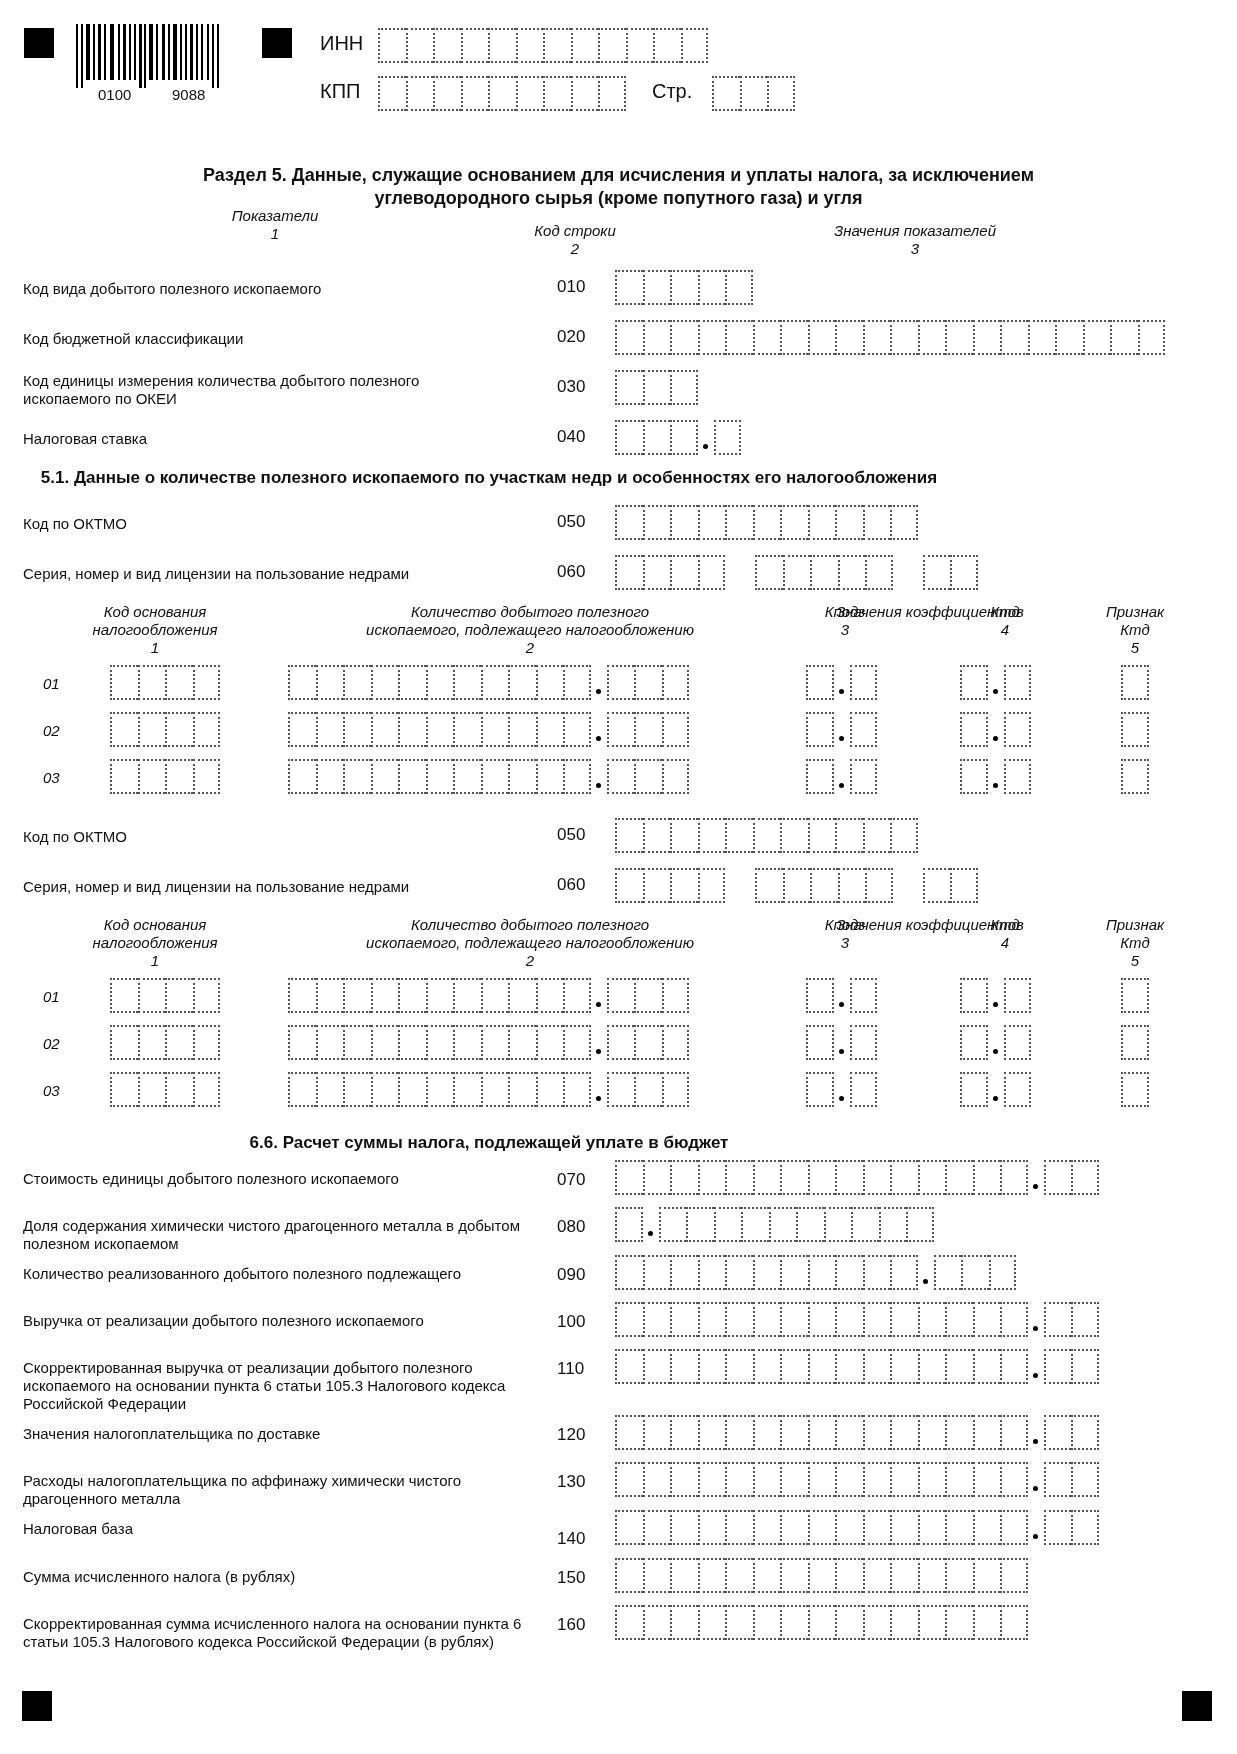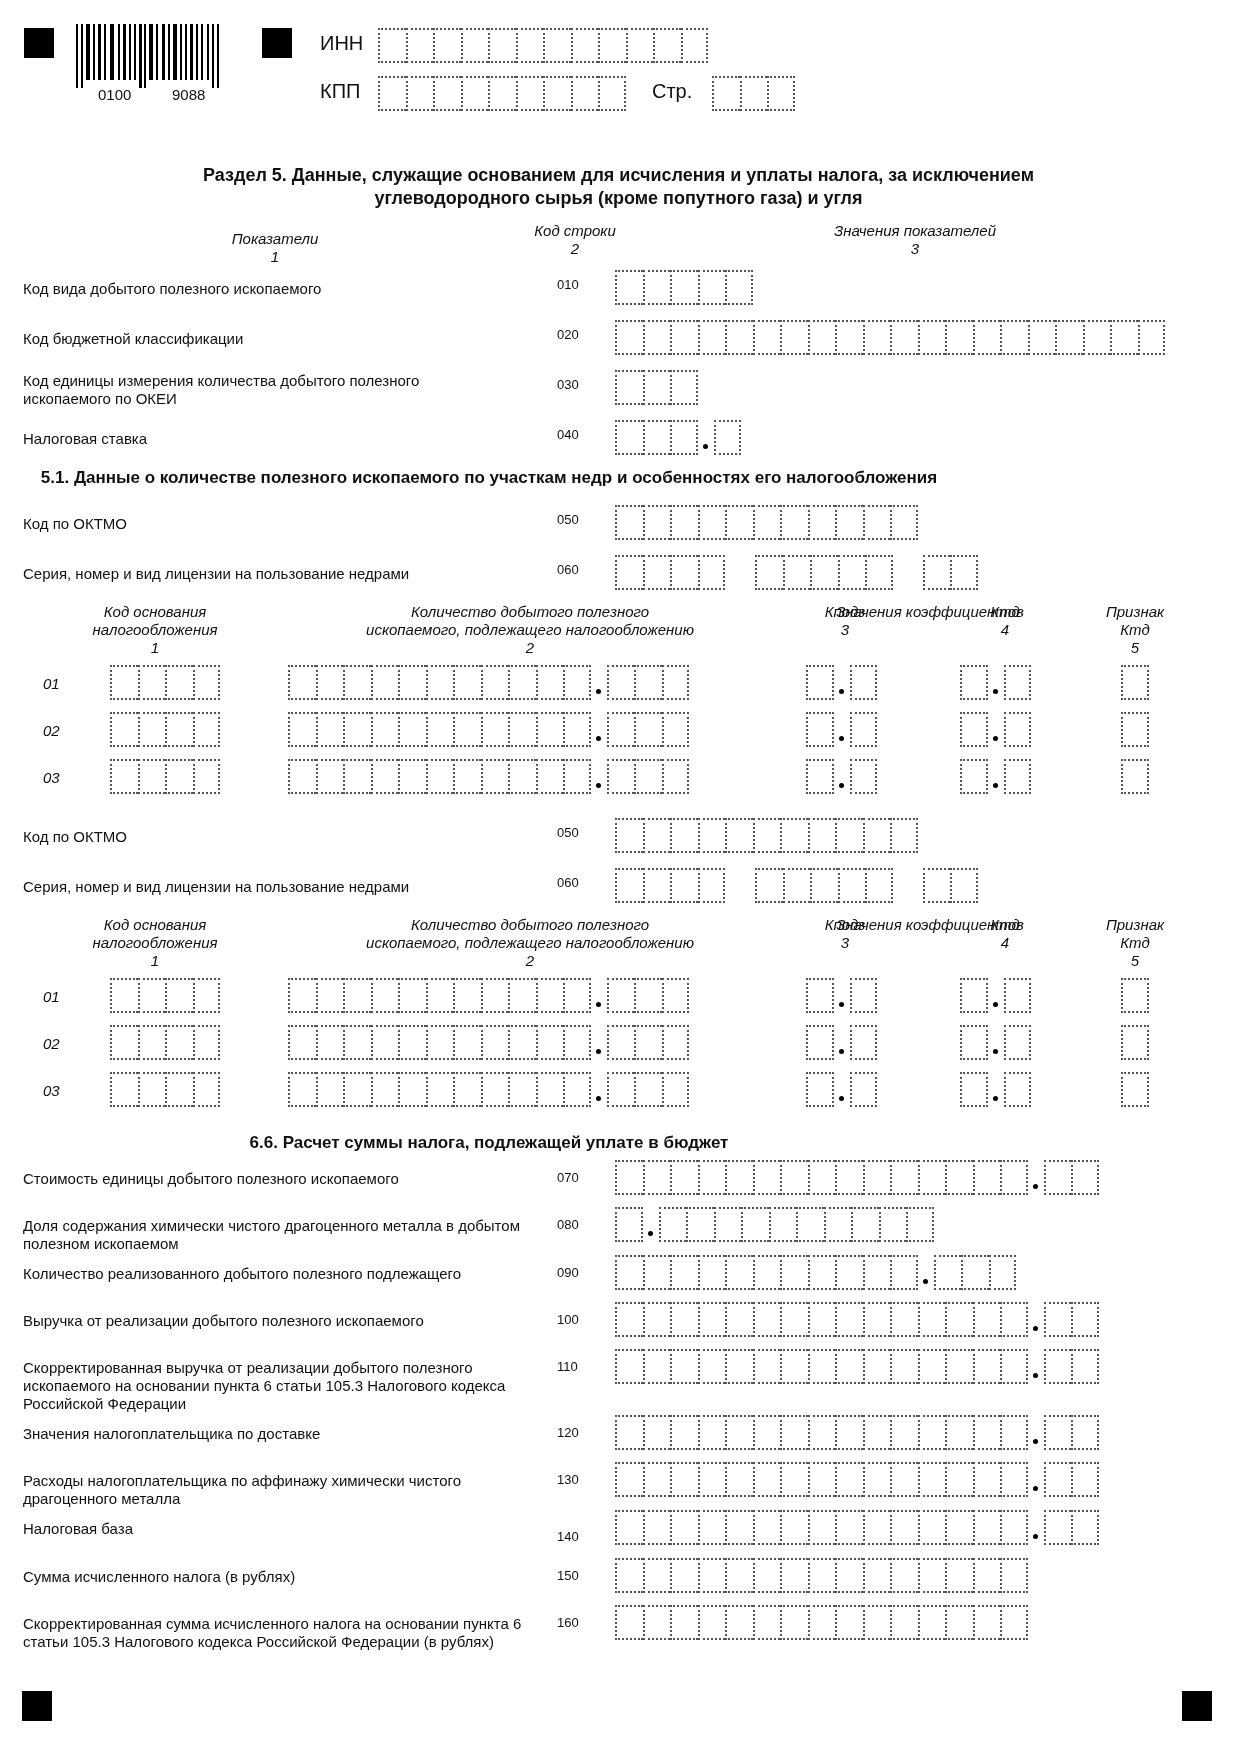--- a/index.html
+++ b/index.html
@@ -19,21 +19,21 @@
     .dot::after { content: ""; position: absolute; left: 5px; bottom: 6px;
                   width: 5px; height: 5px; border-radius: 50%; background: #000; }
     .gap { width: 30px; }
     .title { position: absolute; left: 0; width: 1237px; text-align: center;
              font-weight: bold; font-size: 18px; line-height: 22px; }
     .sub { position: absolute; left: 0; width: 978px; text-align: center;
            font-weight: bold; font-size: 17px; }
     .colhead { position: absolute; font-style: italic; font-size: 15px;
                text-align: center; line-height: 18px; }
     .label { position: absolute; left: 23px; font-size: 15px; line-height: 18px; width: 510px; }
-    .code { position: absolute; left: 557px; font-size: 13px; }
+    .code { position: absolute; left: 557px; font-size: 17px; }
     .rownum { position: absolute; left: 43px; font-style: italic; font-size: 15px; }
   </style>
 </head>
 <body>
 
 <div class="marker" style="left:24px;top:28px;"></div>
 <div class="marker" style="left:262px;top:28px;"></div>
 <div class="marker" style="left:22px;top:1691px;"></div>
 <div class="marker" style="left:1182px;top:1691px;"></div>
 
@@ -106,21 +106,21 @@
     <div class="grp">
       <div class="cell"></div>
       <div class="cell"></div>
       <div class="cell"></div>
     </div>
   </div>
 
 <div class="title" style="top:164px;">Раздел 5. Данные, служащие основанием для исчисления и уплаты налога, за исключением</div>
 <div class="title" style="top:187px;">углеводородного сырья (кроме попутного газа) и угля</div>
 
-<div class="colhead" style="left:175px;top:230px;width:200px;">
+<div class="colhead" style="left:175px;top:207px;width:200px;">
   <div>Показатели</div>
   <div>1</div>
 </div>
 <div class="colhead" style="left:510px;top:222px;width:130px;">
   <div>Код строки</div>
   <div>2</div>
 </div>
 <div class="colhead" style="left:800px;top:222px;width:230px;">
   <div>Значения показателей</div>
   <div>3</div>

